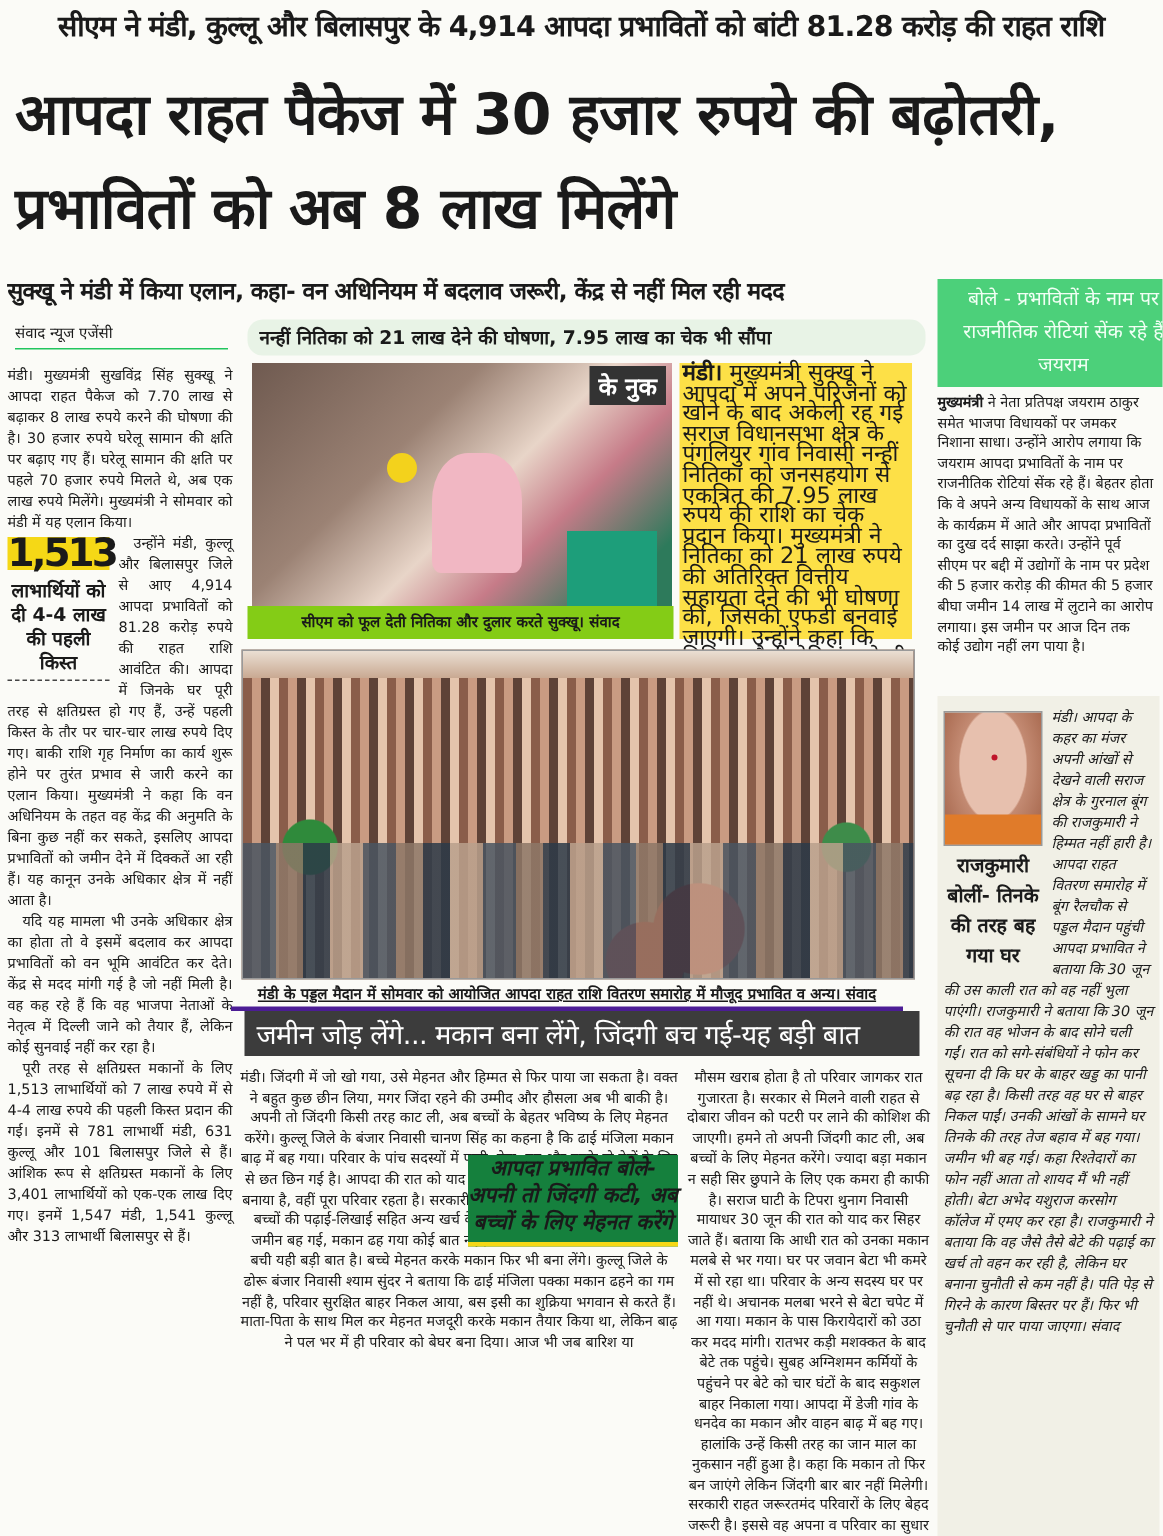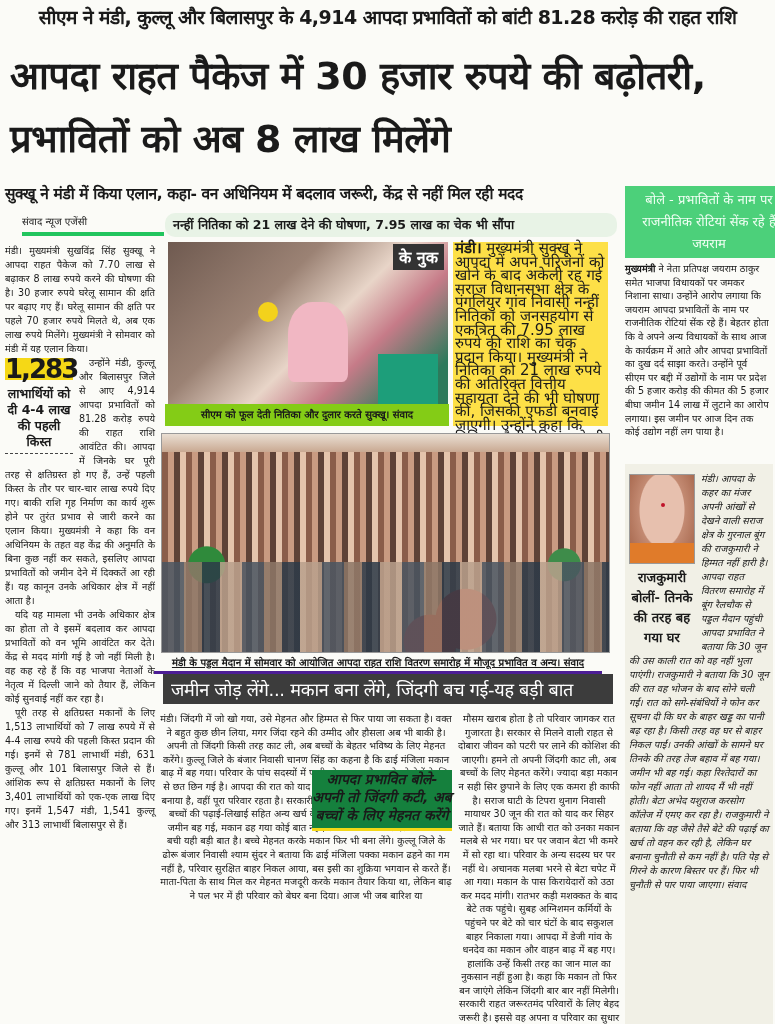--- a/index.html
+++ b/index.html
@@ -2,21 +2,21 @@
 <html><head>
 <meta charset="utf-8">
 <style>
   * { box-sizing: border-box; margin: 0; padding: 0; }
   html, body { width: 775px; height: 1024px; overflow: hidden; background: #fbfbf7; }
   body { font-family: "DejaVu Sans", sans-serif; color: #1a1a1a; position: relative; }
 
   .kicker { position: absolute; left: 0; top: 4px; width: 775px; text-align: center; font-size: 19px; font-weight: bold; letter-spacing: -0.5px; white-space: nowrap; }
   .headline { position: absolute; left: 10px; top: 45px; width: 760px; font-size: 38px; font-weight: 900; line-height: 63px; letter-spacing: -0.5px; }
   .subhead { position: absolute; left: 5px; top: 182px; font-size: 15.5px; font-weight: bold; white-space: nowrap; letter-spacing: -0.4px; }
-  .byline { position: absolute; left: 22px; top: 214px; font-size: 10px; width: 142px; border-bottom: 4px solid #22c55e; padding-bottom: 4px; }
+  .byline { position: absolute; left: 10px; top: 214px; font-size: 10px; width: 142px; border-bottom: 1px solid #22c55e; padding-bottom: 4px; }
 
   .col-left { position: absolute; left: 5px; top: 244px; width: 150px; font-size: 9.6px; line-height: 14px; text-align: justify; }
   .col-left p { text-indent: 10px; margin-bottom: 0; }
   .col-left p.first { text-indent: 0; }
   .float-box { float: left; width: 68px; margin: 2px 6px 2px 0; text-align: center; }
   .big-num { background: #f5d816; font-size: 26px; font-weight: 900; padding: 4px 0; letter-spacing: -2px; }
   .float-caption { font-size: 12.5px; font-weight: bold; line-height: 16px; margin-top: 6px; border-bottom: 1px dashed #444; padding-bottom: 3px; }
 
   .photo-strip-title { position: absolute; left: 165px; top: 213px; width: 452px; height: 24px; background: #e8f3e6; font-size: 12.5px; font-weight: bold; padding: 3px 0 0 8px; white-space: nowrap; border-radius: 10px; }
   .photo1 { position: absolute; left: 168px; top: 242px; width: 280px; height: 162px; overflow: hidden; background: linear-gradient(135deg,#6f5a50 0%,#9b8274 35%,#e8d5c8 55%,#c67b88 70%,#2d7a5b 90%); }
@@ -61,21 +61,21 @@
 <body>
 
 <div class="kicker">सीएम ने मंडी, कुल्लू और बिलासपुर के 4,914 आपदा प्रभावितों को बांटी 81.28 करोड़ की राहत राशि</div>
 <div class="headline">आपदा राहत पैकेज में 30 हजार रुपये की बढ़ोतरी, प्रभावितों को अब 8 लाख मिलेंगे</div>
 <div class="subhead">सुक्खू ने मंडी में किया एलान, कहा- वन अधिनियम में बदलाव जरूरी, केंद्र से नहीं मिल रही मदद</div>
 <div class="byline">संवाद न्यूज एजेंसी</div>
 
 <div class="col-left">
   <p class="first">मंडी। मुख्यमंत्री सुखविंद्र सिंह सुक्खू ने आपदा राहत पैकेज को 7.70 लाख से बढ़ाकर 8 लाख रुपये करने की घोषणा की है। 30 हजार रुपये घरेलू सामान की क्षति पर बढ़ाए गए हैं। घरेलू सामान की क्षति पर पहले 70 हजार रुपये मिलते थे, अब एक लाख रुपये मिलेंगे। मुख्यमंत्री ने सोमवार को मंडी में यह एलान किया।</p>
   <div class="float-box">
-    <div class="big-num">1,283</div>
+    <div class="big-num">1,513</div>
     <div class="float-caption">लाभार्थियों को दी 4-4 लाख की पहली किस्त</div>
   </div>
   <p>उन्होंने मंडी, कुल्लू और बिलासपुर जिले से आए 4,914 आपदा प्रभावितों को 81.28 करोड़ रुपये की राहत राशि आवंटित की। आपदा में जिनके घर पूरी तरह से क्षतिग्रस्त हो गए हैं, उन्हें पहली किस्त के तौर पर चार-चार लाख रुपये दिए गए। बाकी राशि गृह निर्माण का कार्य शुरू होने पर तुरंत प्रभाव से जारी करने का एलान किया। मुख्यमंत्री ने कहा कि वन अधिनियम के तहत वह केंद्र की अनुमति के बिना कुछ नहीं कर सकते, इसलिए आपदा प्रभावितों को जमीन देने में दिक्कतें आ रही हैं। यह कानून उनके अधिकार क्षेत्र में नहीं आता है।</p>
   <p>यदि यह मामला भी उनके अधिकार क्षेत्र का होता तो वे इसमें बदलाव कर आपदा प्रभावितों को वन भूमि आवंटित कर देते। केंद्र से मदद मांगी गई है जो नहीं मिली है। वह कह रहे हैं कि वह भाजपा नेताओं के नेतृत्व में दिल्ली जाने को तैयार हैं, लेकिन कोई सुनवाई नहीं कर रहा है।</p>
   <p>पूरी तरह से क्षतिग्रस्त मकानों के लिए 1,513 लाभार्थियों को 7 लाख रुपये में से 4-4 लाख रुपये की पहली किस्त प्रदान की गई। इनमें से 781 लाभार्थी मंडी, 631 कुल्लू और 101 बिलासपुर जिले से हैं। आंशिक रूप से क्षतिग्रस्त मकानों के लिए 3,401 लाभार्थियों को एक-एक लाख दिए गए। इनमें 1,547 मंडी, 1,541 कुल्लू और 313 लाभार्थी बिलासपुर से हैं।</p>
 </div>
 
 <div class="photo-strip-title">नन्हीं नितिका को 21 लाख देने की घोषणा, 7.95 लाख का चेक भी सौंपा</div>
 <div class="photo1">
   <div class="sign">के नुक</div>

